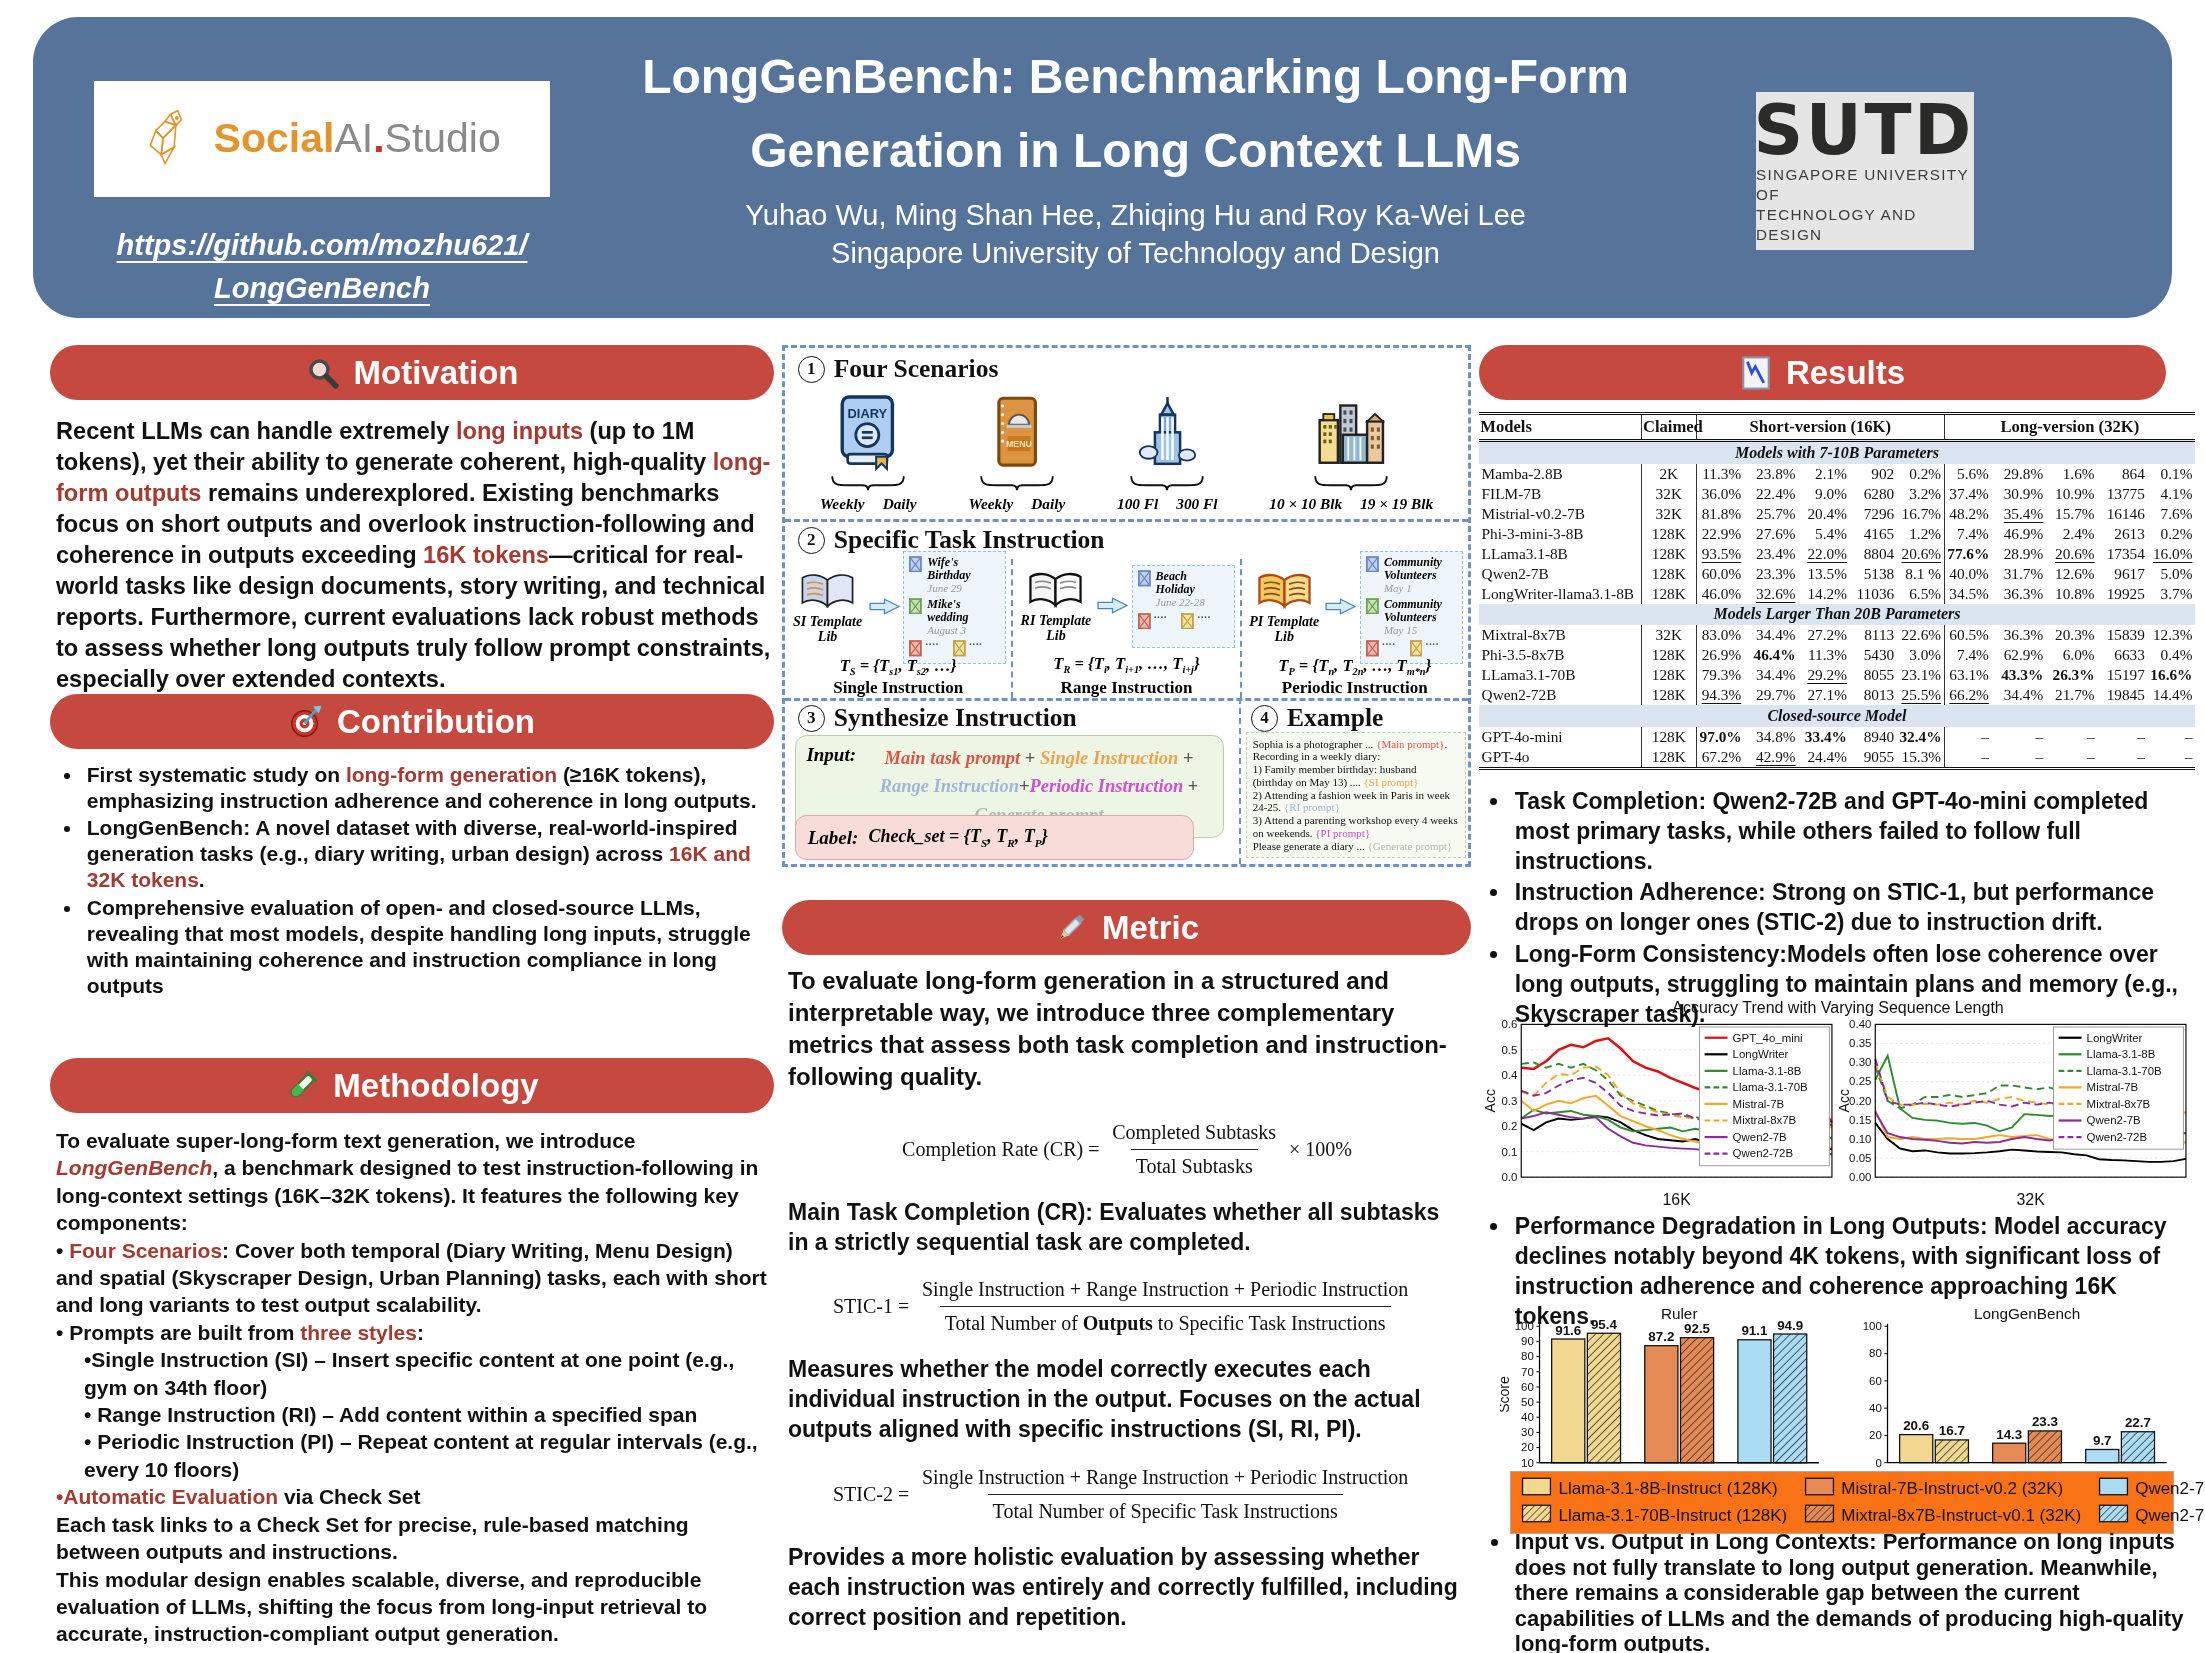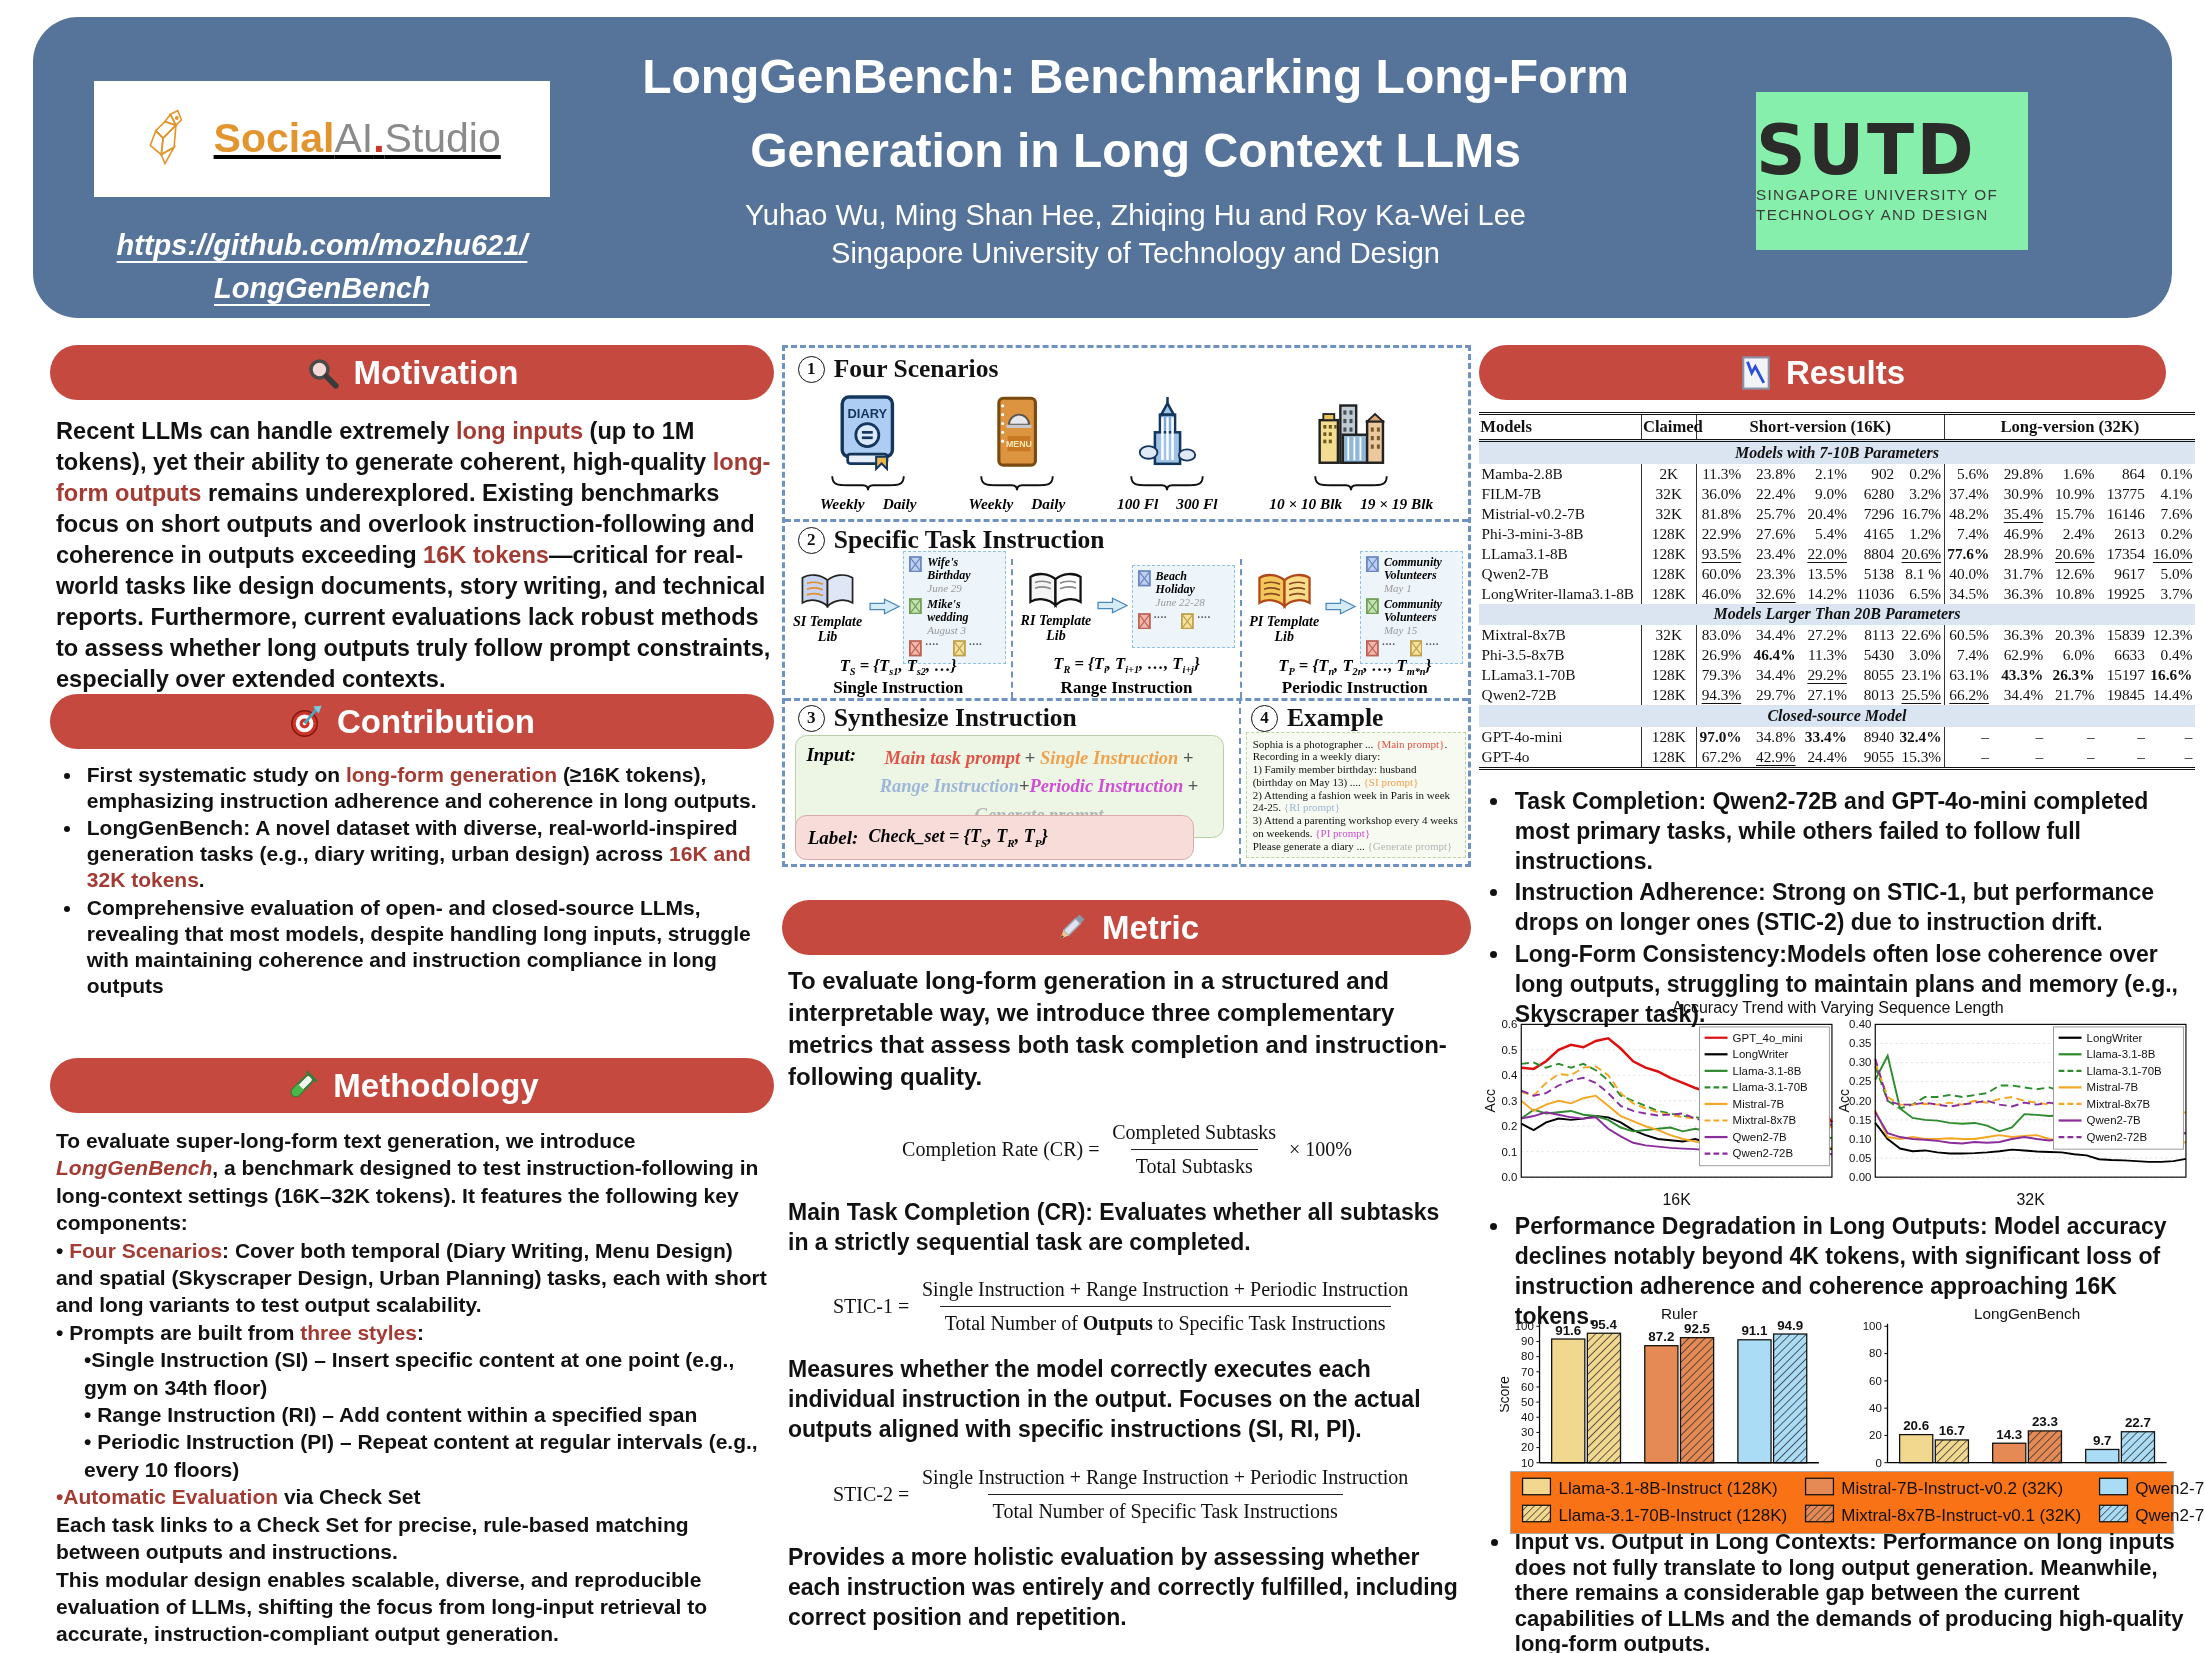--- a/index.html
+++ b/index.html
@@ -5,32 +5,32 @@
   *{box-sizing:border-box;margin:0;padding:0}
   html,body{width:2205px;height:1654px;background:#fff;overflow:hidden;
     font-family:"Liberation Sans",sans-serif;}
   .poster{position:relative;width:2205px;height:1654px;background:#fff;}
 
   
   .masthead{position:absolute;left:33px;top:16.6px;width:2139px;height:301px;
     background:#567399;border-radius:45px;}
   .logo-social{position:absolute;left:61px;top:64px;width:456px;height:116px;background:#fff;
     display:flex;align-items:center;justify-content:center;gap:6.4px;}
-  .brand{font-size:41px;font-weight:700;letter-spacing:0px;white-space:nowrap;text-decoration:underline;}
+  .brand{font-size:41px;font-weight:700;letter-spacing:0px;white-space:nowrap;}
   .b-social{color:#e2952f}.b-ai{color:#8a8a8a;font-weight:400}.b-dot{color:#cc3322;font-weight:700}
   .b-studio{color:#8a8a8a;font-weight:400}
   .repo-url{position:absolute;left:61px;top:207px;width:456px;text-align:center;
     color:#fff;font-size:29px;font-weight:700;font-style:italic;cursor:pointer;}
   .repo-url span{display:block;text-decoration:underline;text-underline-offset:6.4px;line-height:1.5;}
   .title-wrap{position:absolute;left:576px;top:23px;width:1053px;text-align:center;color:#fff;}
   .title-wrap h1{font-size:48px;font-weight:700;line-height:1.55;}
   .authors{font-size:29px;margin-top:10.2px;}
   .affiliation{font-size:29px;margin-top:5.1px;}
-  .logo-sutd{position:absolute;left:1723px;top:75px;width:272px;height:158px;background:#86efac;
-    display:flex;flex-direction:column;align-items:flex-start;justify-content:center;}
+  .logo-sutd{position:absolute;left:1723px;top:75px;width:218px;height:158px;background:#e5e5e5;
+    display:flex;flex-direction:column;align-items:flex-end;justify-content:center;}
   .sutd-mark{font-size:69px;font-weight:900;letter-spacing:2.6px;color:#2b2b29;line-height:1.0;
     font-family:"DejaVu Sans",sans-serif;}
   .sutd-line{font-size:15.3px;letter-spacing:1.3px;color:#3d3d3b;line-height:1.3;}
 
   
   .secbar{position:absolute;height:55px;background:#c5493f;border-radius:29px;color:#fff;
     display:flex;align-items:center;justify-content:center;gap:14px;
     font-size:33px;font-weight:700;}
   .secbar svg{flex:0 0 auto}
 

